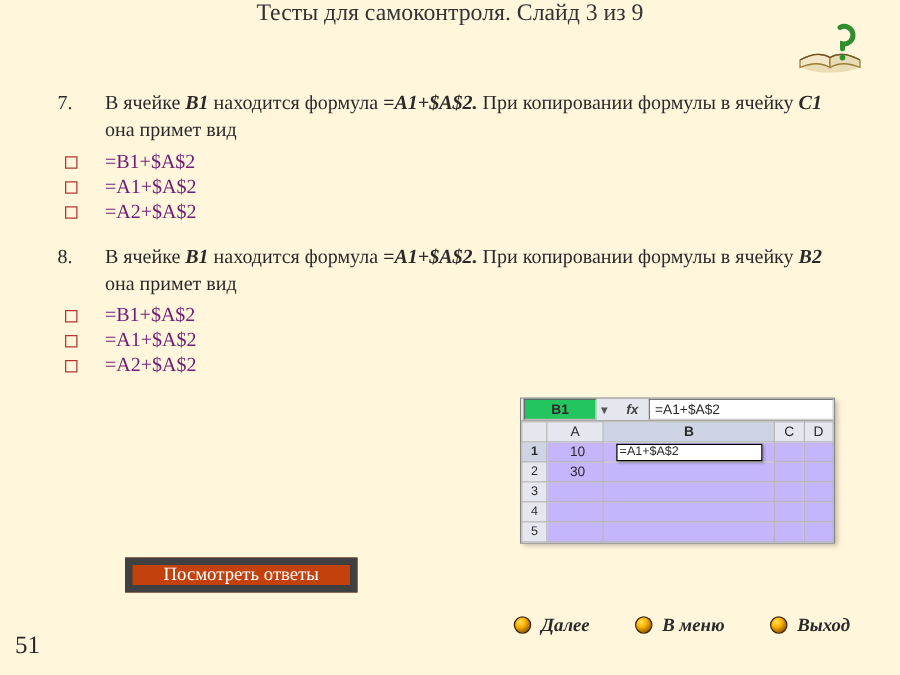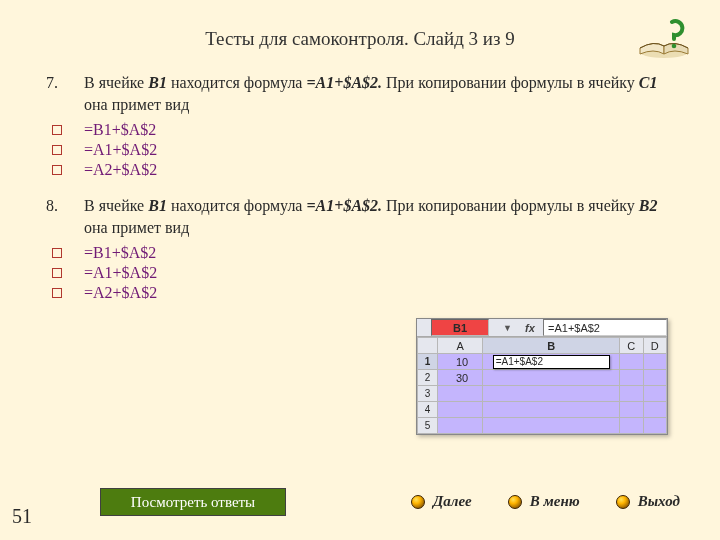--- a/index.html
+++ b/index.html
@@ -9,21 +9,20 @@
     background: #fff6dc;
     font-family: "Times New Roman", serif;
     font-size: 16px;
     color: #2a2a2a;
     position: relative;
     overflow: hidden;
   }
   .title {
     text-align: center;
     font-size: 19px;
-    padding-top: 28px;
     color: #333;
   }
   .book-icon {
     position: absolute;
     top: 18px;
     right: 28px;
     width: 56px;
     height: 42px;
   }
   .content {
@@ -54,43 +53,42 @@
     flex: 0 0 10px;
   }
   .opt .lbl { color: #701a75; }
 
   .answers-btn {
     position: absolute;
     left: 100px;
     top: 446px;
     width: 186px;
     height: 28px;
-    background: #4d7c0f;
-    border: 1px solid #404040;
+    background: #c2410c;
+    border: 6px solid #404040;
     color: #fff;
     font-family: inherit;
     font-size: 15px;
     display: flex;
     align-items: center;
     justify-content: center;
-    margin-top: 42px;
   }
 
   .nav {
     position: absolute;
     bottom: 30px;
     right: 40px;
     display: flex;
     gap: 36px;
     align-items: center;
     font-style: italic;
     font-weight: bold;
     font-size: 15px;
   }
-  .nav-item { display: flex; align-items: center; gap: 8px; cursor: pointer; }
+  .nav-item { display: flex; align-items: flex-start; gap: 8px; cursor: pointer; }
   .dot {
     width: 14px; height: 14px; border-radius: 50%;
     background: radial-gradient(circle at 35% 30%, #ffe15a 0%, #ffb400 35%, #6a3b00 95%);
     border: 1px solid #3b2200;
   }
 
   .pagenum {
     position: absolute;
     left: 12px;
     bottom: 12px;
@@ -111,23 +109,23 @@
   }
   .formula-bar {
     display: flex;
     align-items: center;
     height: 18px;
     background: #e5e7ee;
     border-bottom: 1px solid #aaa;
   }
   .fb-name {
     width: 58px; height: 100%;
-    background: #ef4444;
+    background: #22c55e;
     border: 1px inset #bbb;
-    margin: 0 14px;
+    margin: 0 2px;
     display: flex; align-items: center; justify-content: center;
     font-weight: bold;
   }
   .fb-dd { width: 12px; font-size: 9px; color: #555; margin-right: 6px; }
   .fb-fx { width: 14px; font-style: italic; color: #444; margin: 0 4px; font-weight: bold; }
   .fb-val { flex: 1; background: #fff; height: 100%; border: 1px inset #ccc; padding-left: 4px; display: flex; align-items: center; }
   table.grid { border-collapse: collapse; width: 100%; }
   table.grid th, table.grid td {
     border: 1px solid #b7b7b7;
     height: 16px;

